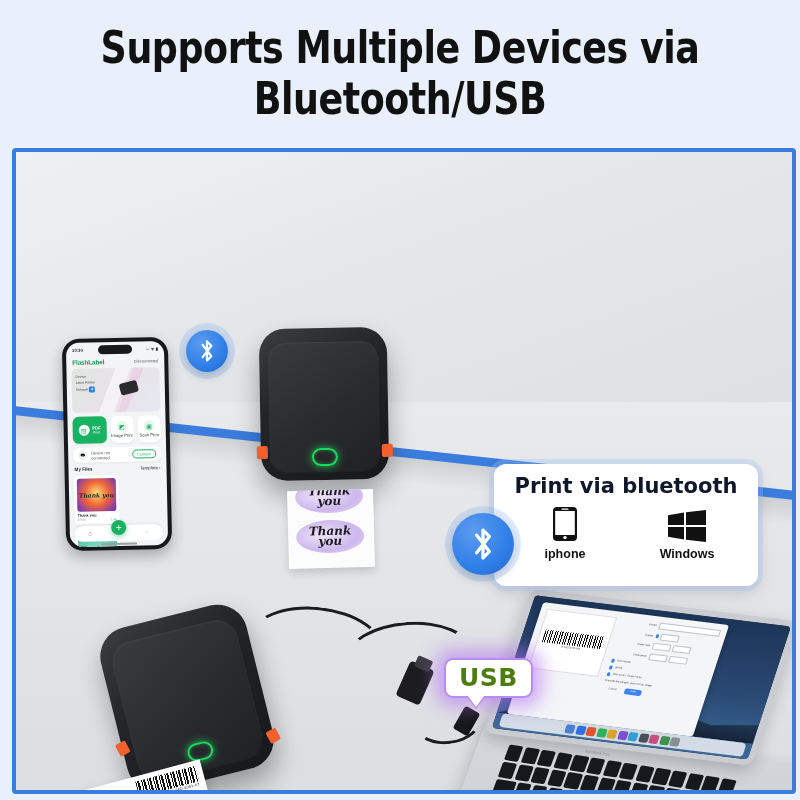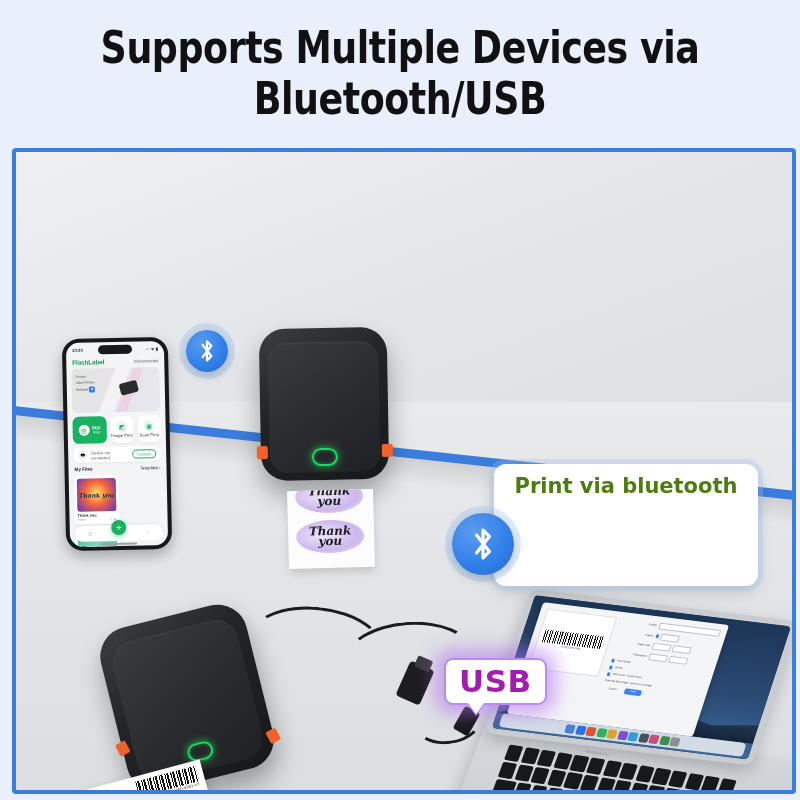--- a/index.html
+++ b/index.html
@@ -179,21 +179,21 @@
   .sticker span{font-family:"DejaVu Serif",serif;font-style:italic;font-weight:bold;
     font-size:12px;color:#1b1b20;line-height:.8;text-align:center;}
 
   
   .bt-card{
     position:absolute;left:478px;top:312px;width:264px;height:122px;
     background:#fff;border-radius:12px;z-index:8;
     box-shadow:0 0 0 5px rgba(160,195,245,.30),0 6px 16px rgba(0,0,0,.15);
     padding:10px 10px 8px;box-sizing:border-box;
   }
-  .bt-card h3{margin:0 0 8px;text-align:center;font-size:21px;font-weight:bold;color:#4d7c0f;
+  .bt-card h3{margin:0 0 8px;text-align:center;font-size:21px;font-weight:bold;color:#0f172a;
     font-family:"DejaVu Sans","Liberation Sans",sans-serif;}
   .os-row{display:flex;justify-content:space-around;align-items:flex-end;}
   .os{display:flex;flex-direction:column;align-items:center;gap:5px;width:58px;}
   .os-ico{height:36px;display:flex;align-items:flex-end;justify-content:center;}
   .os-label{font-size:12.5px;font-weight:bold;color:#111;}
 
   
   #printer2{left:96px;top:462px;width:150px;height:168px;transform:rotate(-14deg);border-radius:30px;}
   #printer2 .printer-face{left:11px;top:15px;right:11px;bottom:10px;border-radius:22px;}
   #printer2 .power{bottom:20px;}
@@ -222,21 +222,21 @@
     border-color:transparent transparent #1c1c1f transparent;border-radius:50%;transform:rotate(-8deg);}
 
   
   .usb-bubble{
     position:absolute;left:428px;top:506px;z-index:10;
     background:#fff;border:2px solid #b98cf2;border-radius:9px;
     padding:3px 13px 4px;
     box-shadow:0 0 18px 9px rgba(176,110,240,.55);
   }
   .usb-bubble span{
-    font-size:31px;font-weight:bold;color:#a21caf;letter-spacing:.5px;
+    font-size:25px;font-weight:bold;color:#4d7c0f;letter-spacing:.5px;
     font-family:"DejaVu Sans","Liberation Sans",sans-serif;
   }
   .usb-bubble:after{
     content:"";position:absolute;left:22px;bottom:-11px;width:0;height:0;
     border-left:8px solid transparent;border-right:8px solid transparent;border-top:11px solid #fff;
     filter:drop-shadow(0 2px 0 #b98cf2);
   }
 
   
   .laptop{position:absolute;left:446px;top:458px;width:340px;height:330px;transform:rotate(9deg);}
@@ -407,21 +407,43 @@
         <svg width="32" height="38" viewBox="0 0 24 30" aria-hidden="true">
           <path d="M7 8 L17 21 L12 26 L12 4 L17 9 L7 22" fill="none" stroke="#ffffff" stroke-width="2.6" stroke-linejoin="round" stroke-linecap="round"></path>
         </svg>
       </div>
 
       <div class="bt-card">
         <h3>Print via bluetooth</h3>
         <div class="os-row">
 
 
-
+          <div class="os">
+            <div class="os-ico">
+              <svg width="26" height="36" viewBox="0 0 26 36" aria-hidden="true">
+                <rect x="1" y="1" width="24" height="34" rx="4" fill="#111"></rect>
+                <rect x="3.2" y="5" width="19.6" height="24" fill="#fff"></rect>
+                <circle cx="13" cy="31.6" r="1.7" fill="#fff"></circle>
+                <rect x="9.5" y="2.6" width="7" height="1.2" rx="0.6" fill="#fff"></rect>
+              </svg>
+            </div>
+            <div class="os-label">iphone</div>
+          </div>
+
+          <div class="os">
+            <div class="os-ico">
+              <svg width="38" height="32" viewBox="0 0 38 32" aria-hidden="true">
+                <path d="M0 5.2 L16 2.6 V15 H0 Z" fill="#111"></path>
+                <path d="M18 2.2 L38 0 V15 H18 Z" fill="#111"></path>
+                <path d="M0 17 H16 V29.4 L0 26.8 Z" fill="#111"></path>
+                <path d="M18 17 H38 V32 L18 29.8 Z" fill="#111"></path>
+              </svg>
+            </div>
+            <div class="os-label">Windows</div>
+          </div>
 
 
         </div>
       </div>
 
       <div class="printer" id="printer2">
         <div class="printer-face"></div>
         <div class="power"></div>
         <div class="tab-orange l"></div>
         <div class="tab-orange r"></div>

